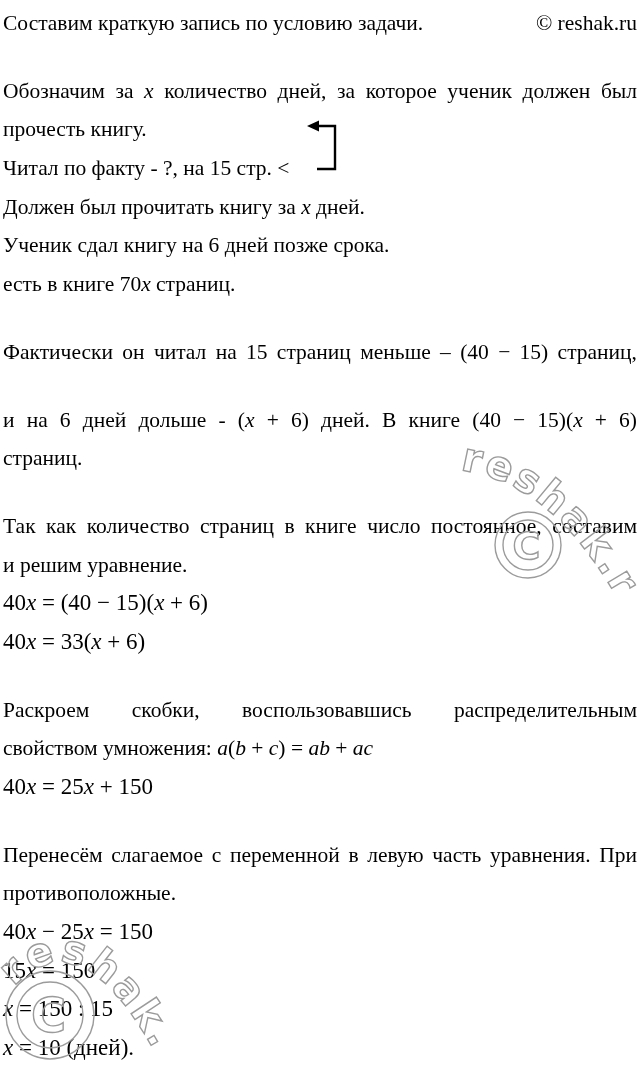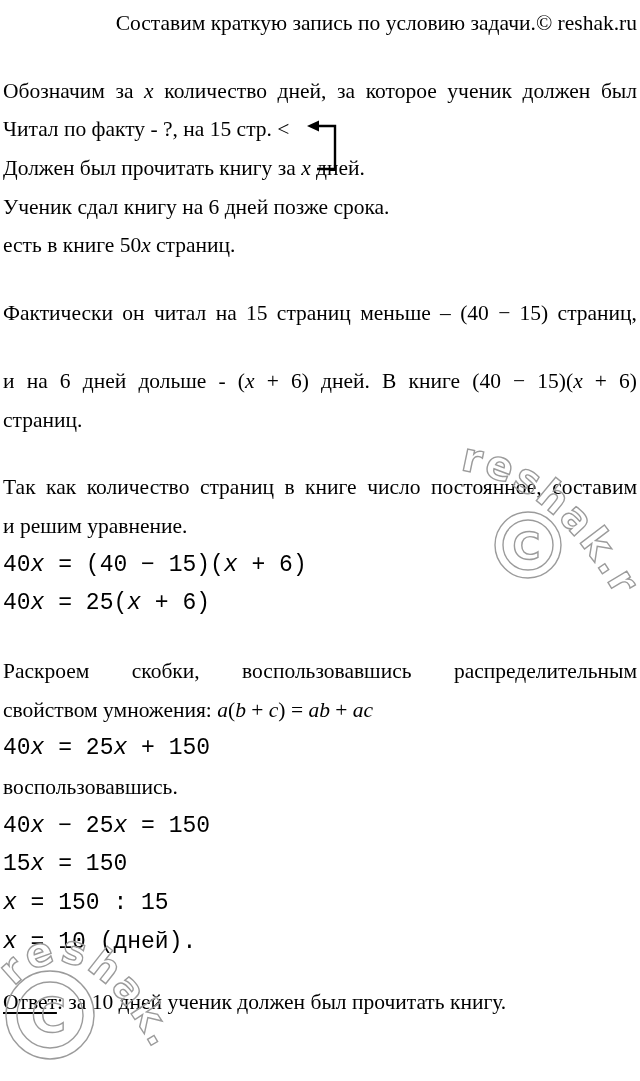--- a/index.html
+++ b/index.html
@@ -5,57 +5,59 @@
   html,body{margin:0;padding:0;}
   body{
     width:640px;height:1081px;position:relative;overflow:hidden;
     background:#ffffff;color:#000000;
     font-family:"Liberation Serif", serif;
     font-size:21.5px;
   }
   #doc{position:absolute;left:3px;top:4px;width:634px;}
   .line{height:38.7px;line-height:38.7px;text-align:left;}
   .line.just{text-align:justify;text-align-last:justify;margin-top:29px;}
-  .line.split{display:flex;justify-content:flex-end;}
-  .line.eq{font-size:23px;font-family:Liberation Mono, monospace;}
+  .line.split{display:flex;justify-content:space-between;}
+  .line.eq{font-size:23px;}
   .line.gap{height:22px;}
   .it{font-style:italic;}
   .un{text-decoration:underline;text-underline-offset:3px;}
   #answer-arrow{position:absolute;left:305px;top:116px;pointer-events:none;}
   .wm{position:absolute;pointer-events:none;}
   .wm text{
     font-family:"DejaVu Sans", sans-serif;font-weight:bold;
     fill:none;stroke-width:1.4px;letter-spacing:3px;
   }
   .wm circle{fill:none;stroke-width:1.4px;}
 </style>
 </head>
 <body>
 
 <div id="doc">
     <div class="line split">
       <span>Составим краткую запись по условию задачи.</span>
       <span>© reshak.ru</span>
     </div>
     <div class="line just"><span>Обозначим за </span><span class="it">x</span><span> количество дней, за которое ученик должен был</span></div>
+    <div class="line left"><span>прочесть книгу.</span></div>
     <div class="line left"><span>Читал по факту - ?, на 15 стр. &lt;</span></div>
     <div class="line left"><span>Должен был прочитать книгу за </span><span class="it">x</span><span> дней.</span></div>
     <div class="line left"><span>Ученик сдал книгу на 6 дней позже срока.</span></div>
-    <div class="line left"><span>есть в книге 50</span><span class="it">x</span><span> страниц.</span></div>
+    <div class="line left"><span>есть в книге 70</span><span class="it">x</span><span> страниц.</span></div>
     <div class="line just"><span>Фактически он читал на 15 страниц меньше – (40 − 15) страниц,</span></div>
     <div class="line just"><span>и на 6 дней дольше - (</span><span class="it">x</span><span> + 6) дней. В книге (40 − 15)(</span><span class="it">x</span><span> + 6)</span></div>
     <div class="line left"><span>страниц.</span></div>
     <div class="line just"><span>Так как количество страниц в книге число постоянное, составим</span></div>
     <div class="line left"><span>и решим уравнение.</span></div>
     <div class="line left eq"><span>40</span><span class="it">x</span><span> = (40 − 15)(</span><span class="it">x</span><span> + 6)</span></div>
-    <div class="line left eq"><span>40</span><span class="it">x</span><span> = 25(</span><span class="it">x</span><span> + 6)</span></div>
+    <div class="line left eq"><span>40</span><span class="it">x</span><span> = 33(</span><span class="it">x</span><span> + 6)</span></div>
     <div class="line just"><span>Раскроем скобки, воспользовавшись распределительным</span></div>
     <div class="line left"><span>свойством умножения:  </span><span class="it">a</span><span>(</span><span class="it">b</span><span> + </span><span class="it">c</span><span>) = </span><span class="it">ab</span><span> + </span><span class="it">ac</span></div>
     <div class="line left eq"><span>40</span><span class="it">x</span><span> = 25</span><span class="it">x</span><span> + 150</span></div>
-    <div class="line left"><span>воспользовавшись.</span></div>
+    <div class="line just"><span>Перенесём слагаемое с переменной в левую часть уравнения. При</span></div>
+    <div class="line left"><span>противоположные.</span></div>
     <div class="line left eq"><span>40</span><span class="it">x</span><span> − 25</span><span class="it">x</span><span> = 150</span></div>
     <div class="line left eq"><span>15</span><span class="it">x</span><span> = 150</span></div>
     <div class="line left eq"><span class="it">x</span><span> = 150 : 15</span></div>
     <div class="line left eq"><span class="it">x</span><span> = 10 (дней).</span></div>
     <div class="line gap"></div>
     <div class="line left"><span class="un">Ответ</span><span>: за 10 дней ученик должен был прочитать книгу.</span></div>
   </div>
 
 <svg id="answer-arrow" width="42" height="62" viewBox="0 0 42 62">
   <path d="M12,10 L30,10 L30,53 L12,53" stroke="#000" stroke-width="2.4" fill="none"></path>

